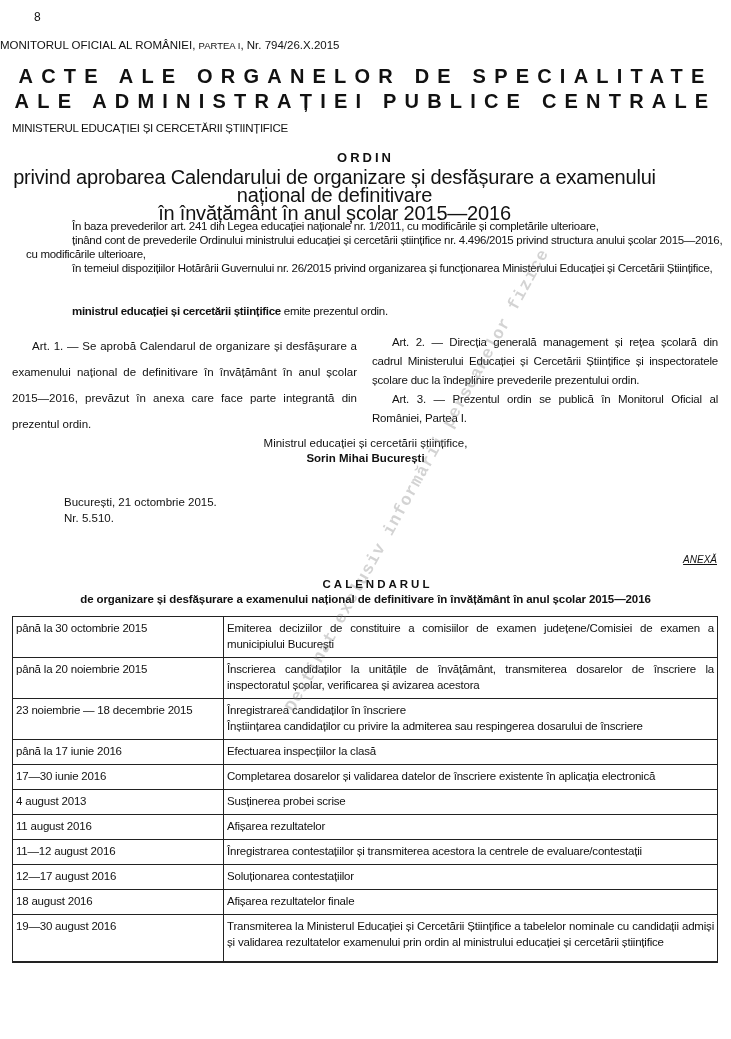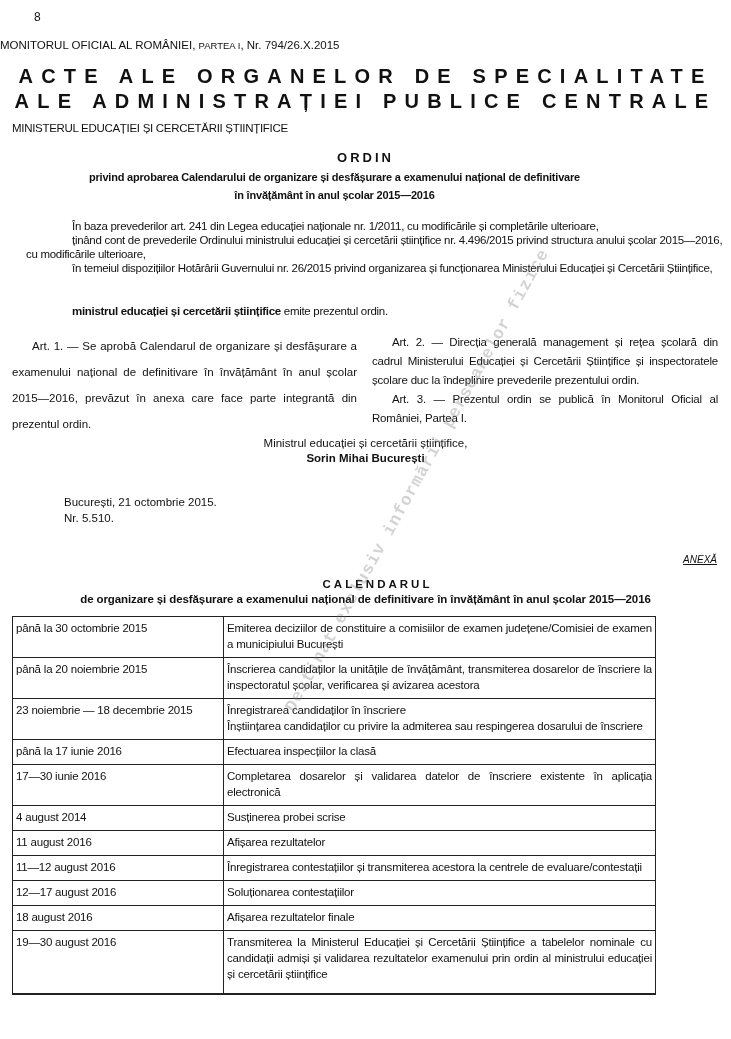--- a/index.html
+++ b/index.html
@@ -12,39 +12,39 @@
     .running-head { left: 0; width: 731px; top: 39px; font-size: 11.5px; }
     .running-head .sc { font-size: 9.5px; }
     .section-title {
       left: 0; width: 731px; text-align: center; font-weight: bold;
       font-size: 20px; letter-spacing: 8.2px; line-height: 25px;
     }
     .st1 { top: 64px; }
     .st2 { top: 89px; }
     .ministry { left: 12px; top: 122px; font-size: 11.5px; letter-spacing: -0.3px; }
     .ordin-title { left: 0; width: 731px; top: 150px; text-align: center; font-weight: bold; font-size: 13px; letter-spacing: 3px; }
-    .ordin-sub { left: 0; width: 669px; top: 168px; text-align: center; font-weight: bold; font-size: 11px; line-height: 18px; letter-spacing: -0.2px; }
+    .ordin-sub { left: 0; width: 669px; top: 168px; text-align: center; font-weight: normal; font-size: 20px; line-height: 18px; letter-spacing: -0.2px; }
     .para { left: 26px; width: 706px; font-size: 11.5px; line-height: 14px; letter-spacing: -0.3px; }
     .indent { text-indent: 46px; }
     .justify { text-align: justify; }
     .p1 { top: 219px; }
     .p2 { top: 233px; }
     .p3 { top: 261px; }
     .p4 { top: 304px; }
     .art-left { left: 12px; width: 345px; top: 333px; font-size: 11.5px; line-height: 26px; text-align: justify; text-indent: 20px; }
     .art-right { left: 372px; width: 346px; top: 333px; font-size: 11.5px; line-height: 19px; text-align: justify; letter-spacing: -0.2px; }
     .art-right p { margin: 0; text-indent: 20px; }
     .signature { left: 0; width: 731px; top: 436px; text-align: center; font-size: 11.5px; line-height: 15px; }
     .signature .name { font-weight: bold; }
     .place-date { left: 64px; top: 494px; font-size: 11.5px; line-height: 16px; }
     .anexa { right: 14px; top: 554px; font-style: italic; text-decoration: underline; font-size: 10px; }
     .cal-title { left: 0; width: 731px; top: 578px; text-align: center; font-weight: bold; font-size: 11.5px; letter-spacing: 3px; margin-left: 12px; }
     .cal-sub { left: 0; width: 731px; top: 593px; text-align: center; font-weight: bold; font-size: 11.5px; letter-spacing: -0.1px; }
     table.cal {
-      position: absolute; left: 12px; top: 616px; width: 644px;
+      position: absolute; left: 12px; top: 616px; width: 706px;
       border-collapse: collapse; font-size: 11.5px; letter-spacing: -0.2px;
     }
     table.cal td {
       border: 1.5px solid #222; vertical-align: top; padding: 3px 3px 5px 3px;
       line-height: 16px; text-align: justify;
     }
     table.cal td.date { width: 204px; white-space: nowrap; }
     table.cal tr:last-child td { padding-bottom: 11px; border-bottom-width: 2.5px; }
     .watermark {
       left: 130px; top: 430px; width: 620px; transform: rotate(-61deg); transform-origin: center;
@@ -117,21 +117,21 @@
     </tr>
     <tr>
       <td class="date">până la 17 iunie 2016</td>
       <td>Efectuarea inspecțiilor la clasă</td>
     </tr>
     <tr>
       <td class="date">17—30 iunie 2016</td>
       <td>Completarea dosarelor și validarea datelor de înscriere existente în aplicația electronică</td>
     </tr>
     <tr>
-      <td class="date">4 august 2014</td>
+      <td class="date">4 august 2013</td>
       <td>Susținerea probei scrise</td>
     </tr>
     <tr>
       <td class="date">11 august 2016</td>
       <td>Afișarea rezultatelor</td>
     </tr>
     <tr>
       <td class="date">11—12 august 2016</td>
       <td>Înregistrarea contestațiilor și transmiterea acestora la centrele de evaluare/contestații</td>
     </tr>

